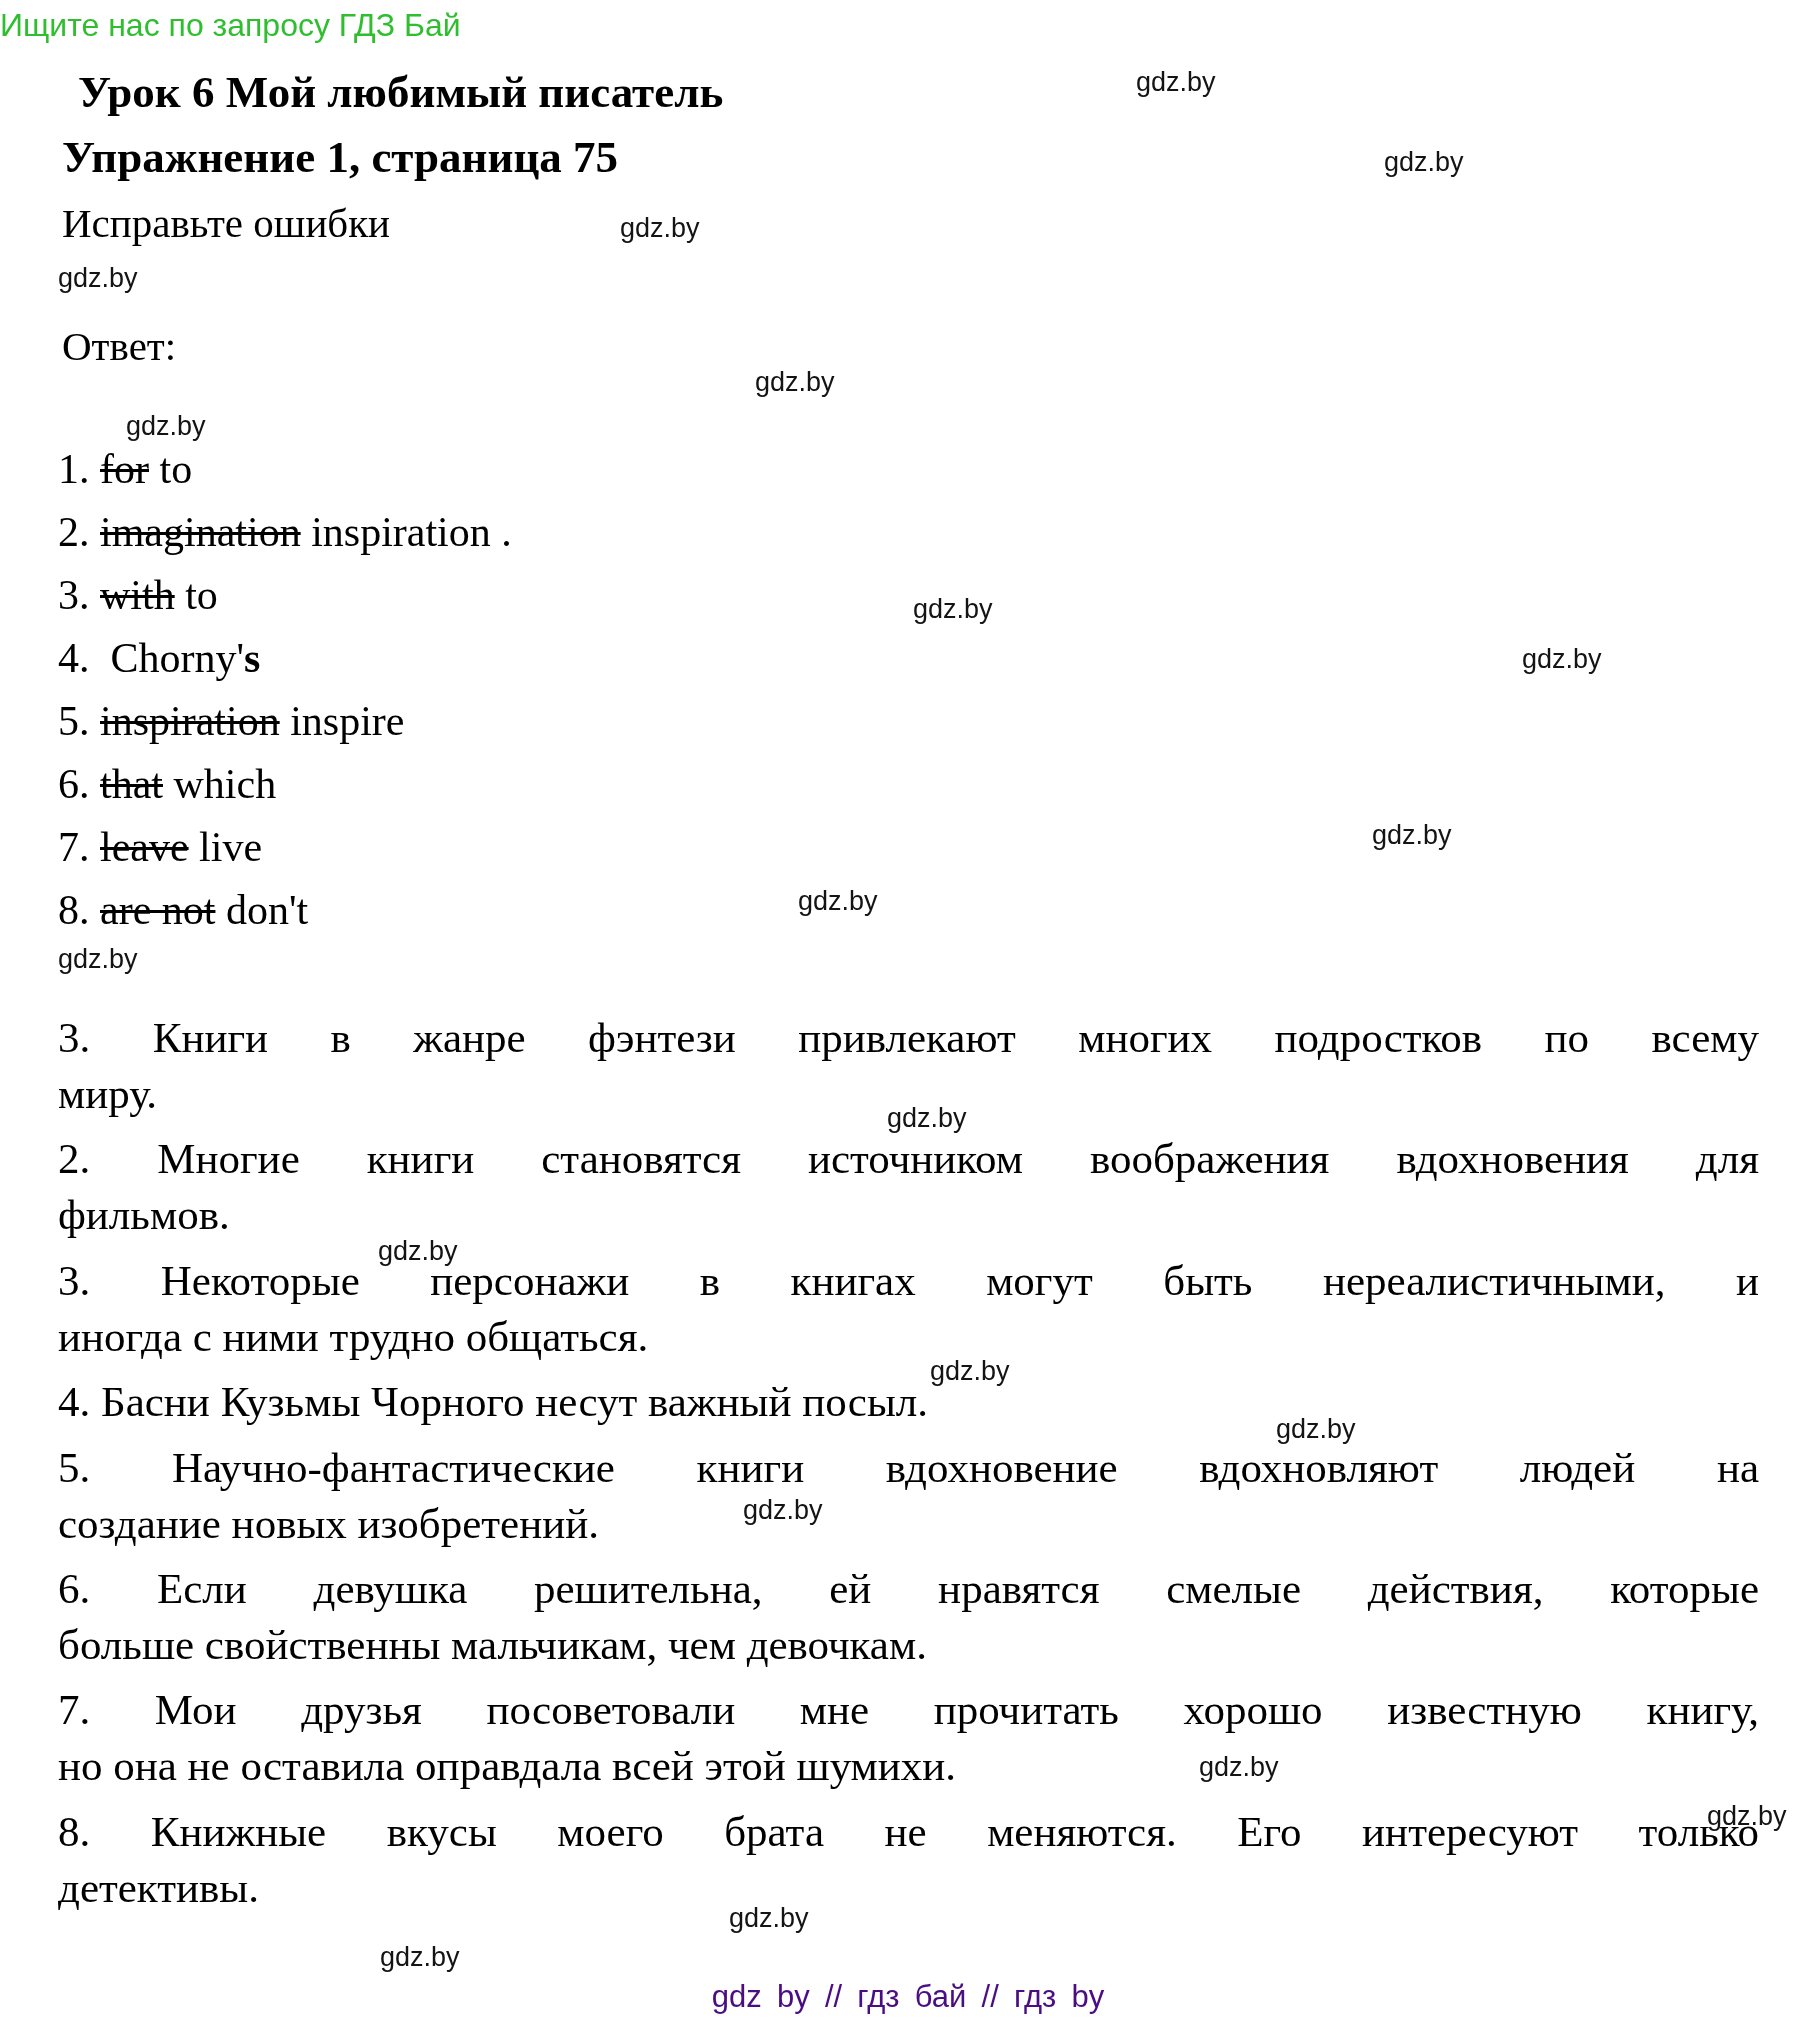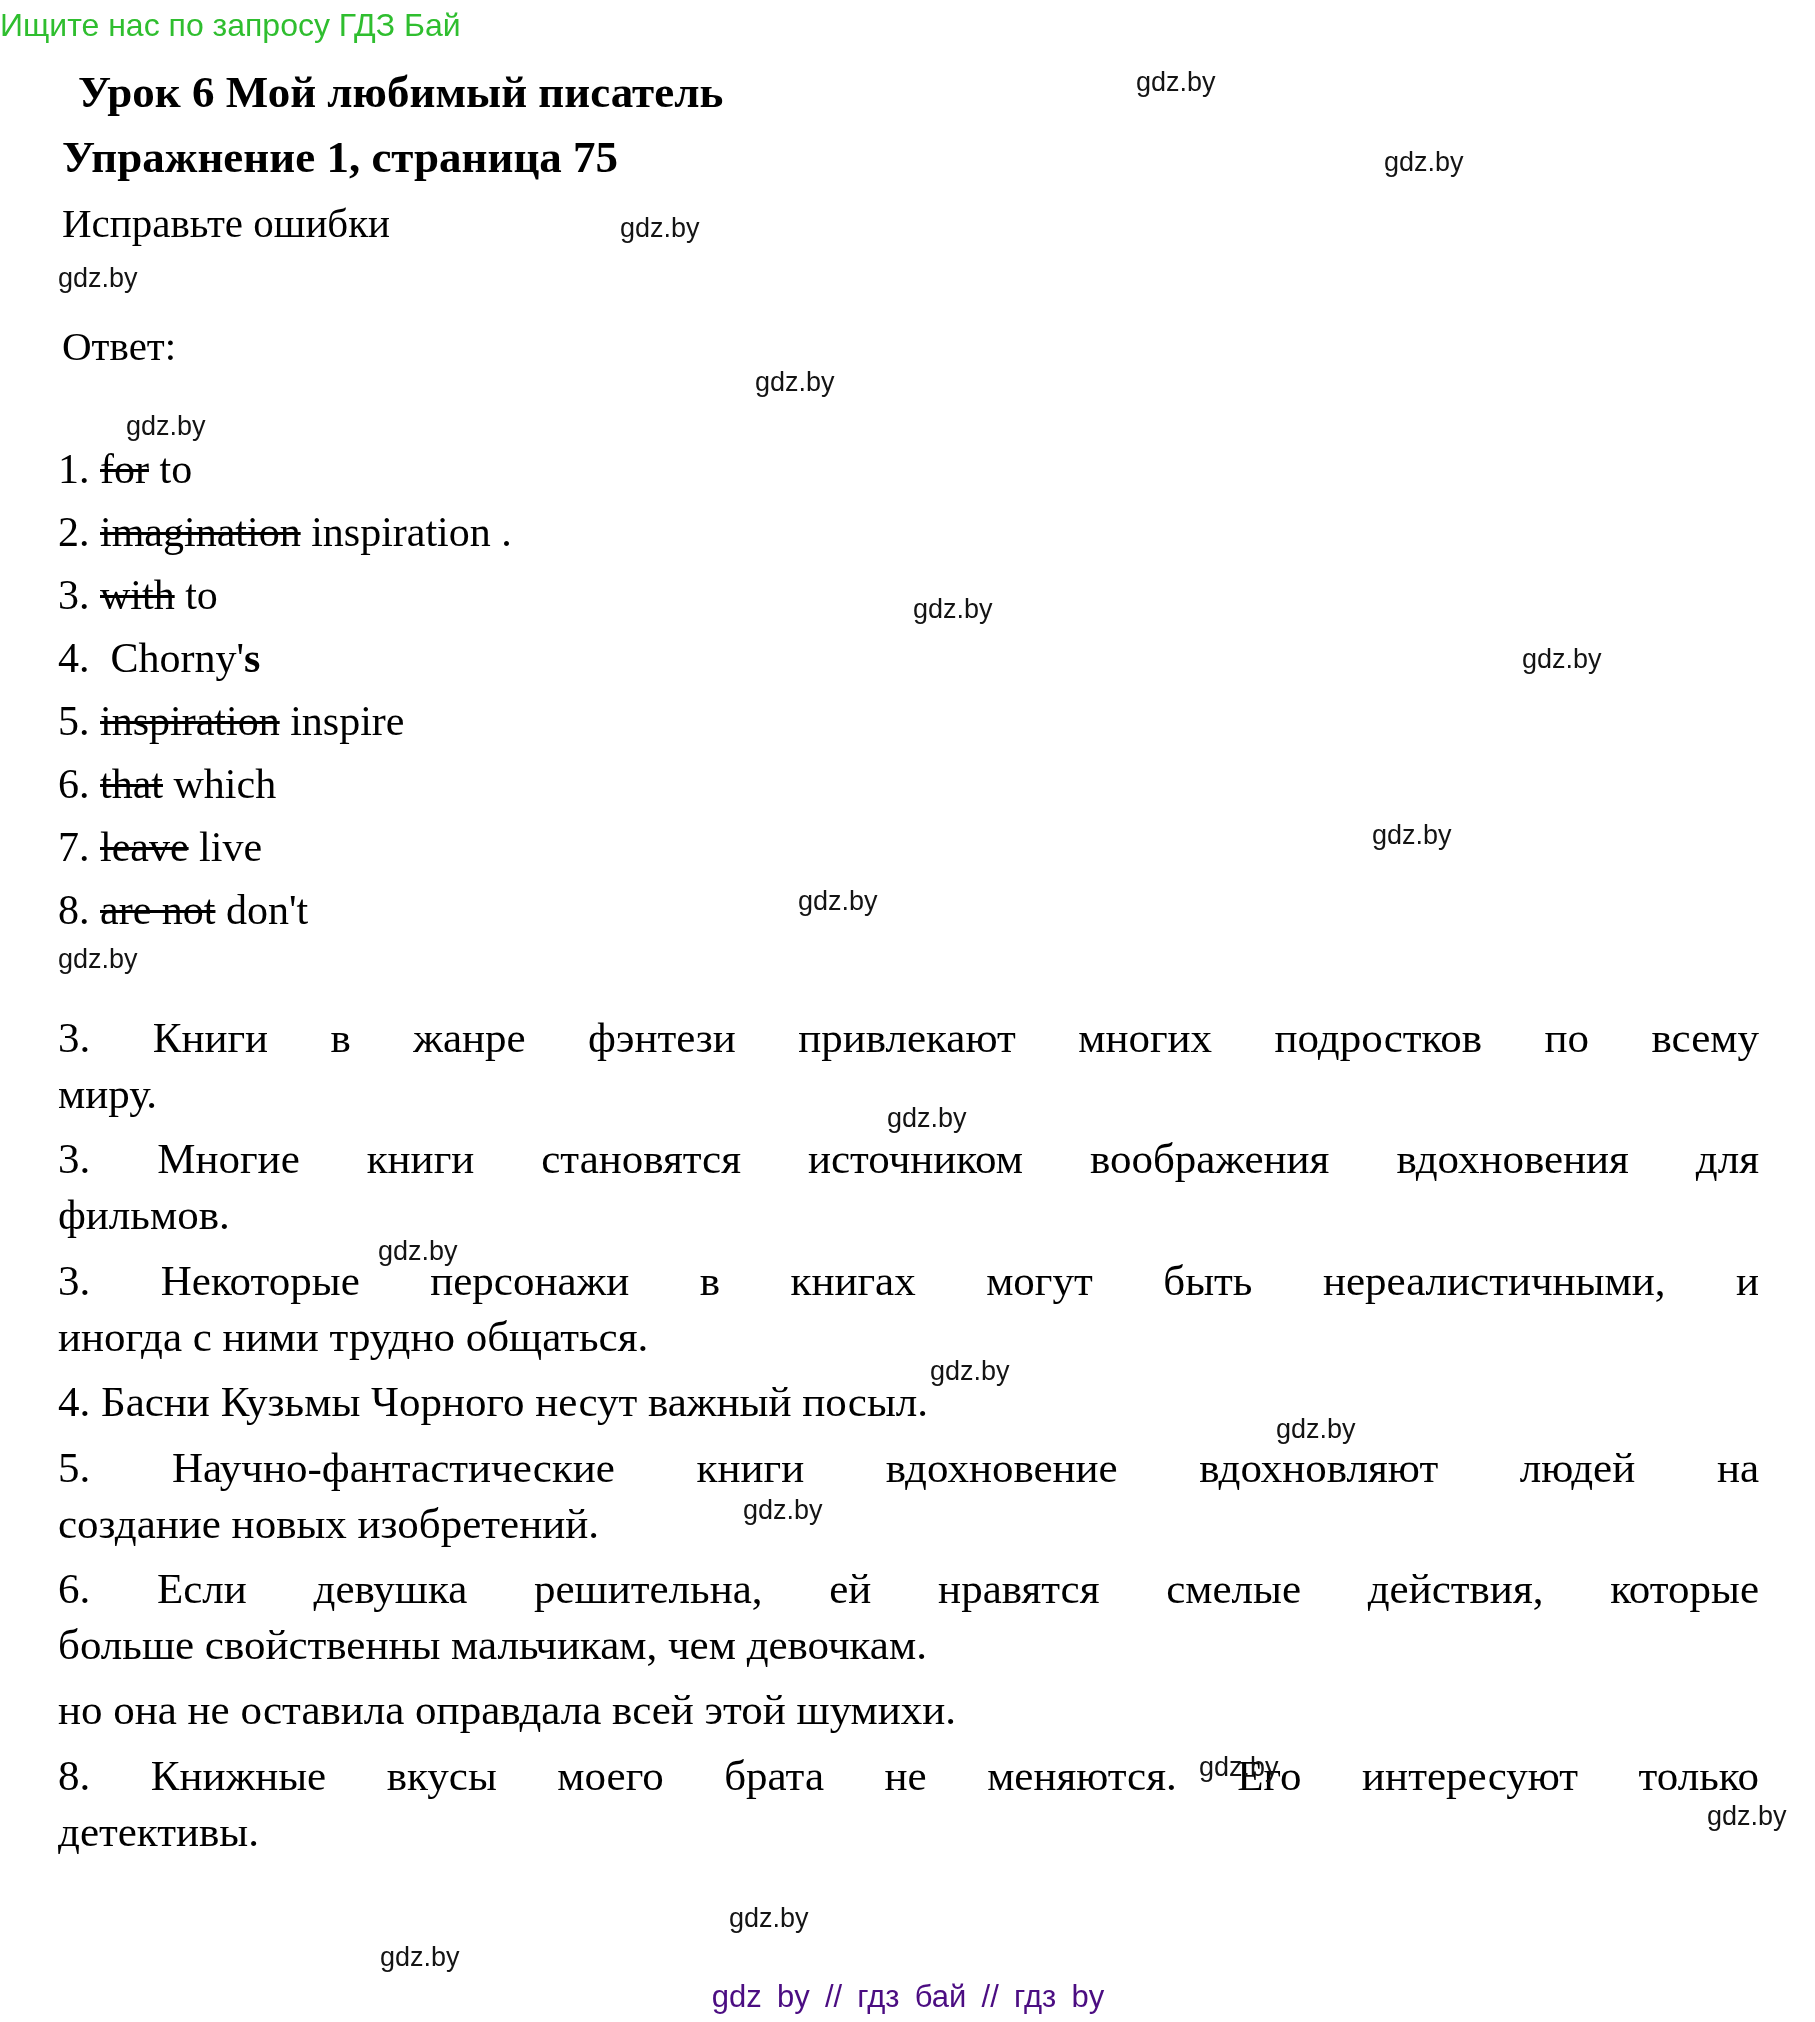--- a/index.html
+++ b/index.html
@@ -108,29 +108,30 @@
       </div>
 
       <div class="correction-row">
         <span>8.</span><span>&nbsp;</span><span class="strike">are not</span><span>&nbsp;</span><span>don't</span>
       </div>
     </div>
 
   <div class="translation">
       <div class="tr-line stretch">3. Книги в жанре фэнтези привлекают многих подростков по всему</div>
       <div class="tr-line para-end">миру.</div>
-      <div class="tr-line stretch">3. Многие книги становятся источником воображения вдохновения для</div>
+      <div class="tr-line stretch">2. Многие книги становятся источником воображения вдохновения для</div>
       <div class="tr-line para-end">фильмов.</div>
       <div class="tr-line stretch">3. Некоторые персонажи в книгах могут быть нереалистичными, и</div>
       <div class="tr-line para-end">иногда с ними трудно общаться.</div>
       <div class="tr-line para-end">4. Басни Кузьмы Чорного несут важный посыл.</div>
       <div class="tr-line stretch">5. Научно-фантастические книги вдохновение вдохновляют людей на</div>
       <div class="tr-line para-end">создание новых изобретений.</div>
       <div class="tr-line stretch">6. Если девушка решительна, ей нравятся смелые действия, которые</div>
       <div class="tr-line para-end">больше свойственны мальчикам, чем девочкам.</div>
+      <div class="tr-line stretch">7. Мои друзья посоветовали мне прочитать хорошо известную книгу,</div>
       <div class="tr-line para-end">но она не оставила оправдала всей этой шумихи.</div>
       <div class="tr-line stretch">8. Книжные вкусы моего брата не меняются. Его интересуют только</div>
       <div class="tr-line para-end">детективы.</div>
     </div>
 
   <div class="footer" style="color: rgb(75, 13, 130);">
     <span>gdz by // гдз бай // гдз by</span>
   </div>
 
 <span class="wm" style="left: 1136px; top: 68px;">gdz.by</span>

